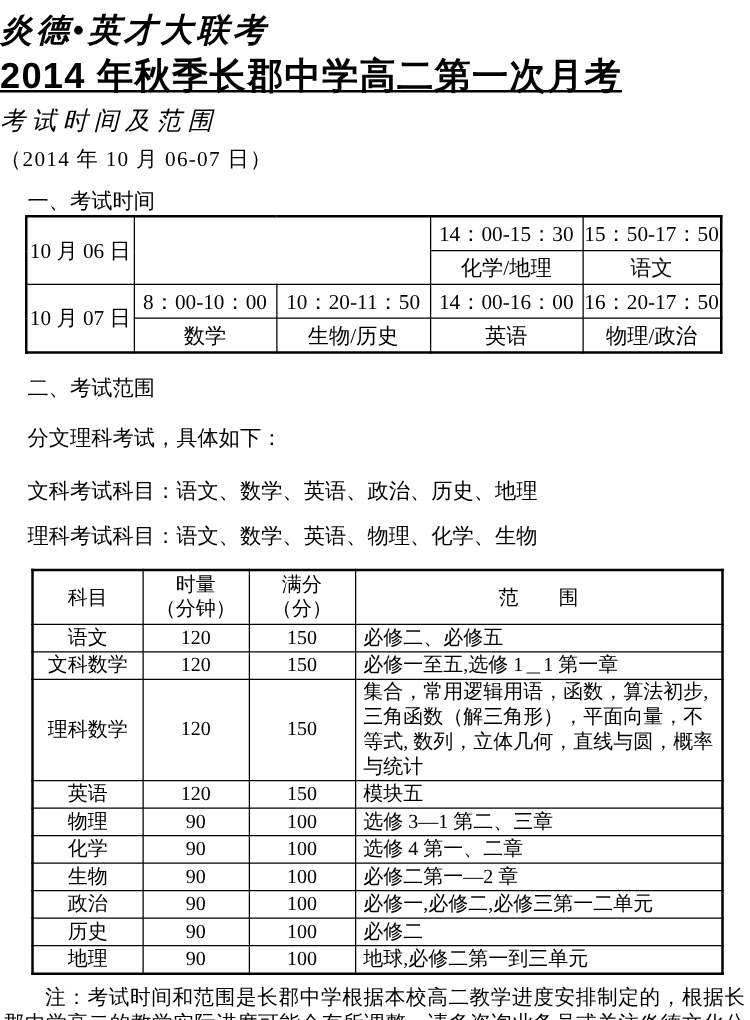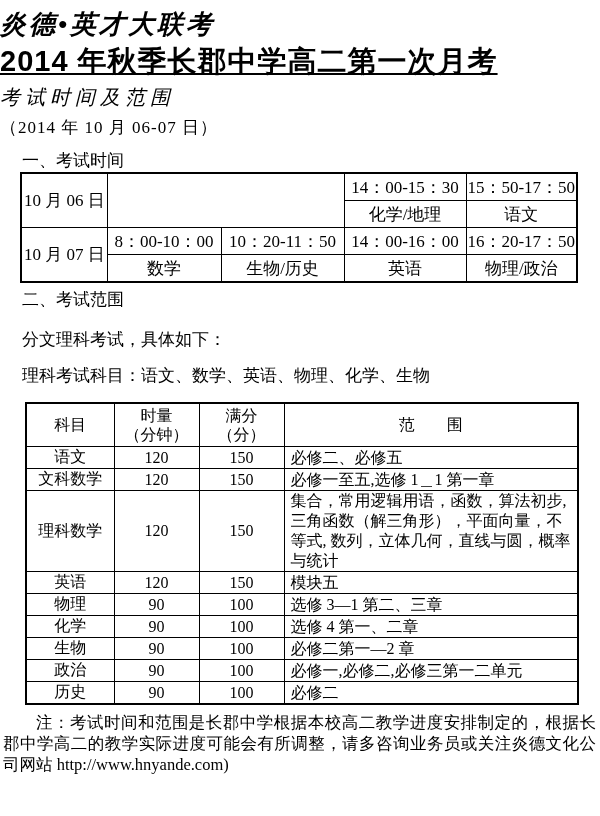--- a/index.html
+++ b/index.html
@@ -21,21 +21,21 @@
   .subtitle {
     margin-top:4px; font-size:20px; line-height:26px;
     font-style:italic; letter-spacing:5px;
   }
   .date-range { margin-top:6px; font-size:17px; line-height:24px; letter-spacing:1px; }
 
   .section-heading {
     font-size:17px; line-height:23px; margin:0 0 0 22px;
   }
   .sh1 { margin-top:9px; }
-  .sh2 { margin-top:5px; }
+  .sh2 { margin-top:16px; }
 
   table { border-collapse:collapse; table-layout:fixed; border:2px solid #000; }
   td, th { border:1px solid #000; padding:0; font-weight:normal; }
 
   .schedule { width:558px; margin:0 auto 0 20px;padding-left:36px; }
   .schedule td {
     text-align:center; vertical-align:middle;
     font-size:17px; height:26px;
   }
 
@@ -102,20 +102,21 @@
         <td>生物/历史</td>
         <td>英语</td>
         <td>物理/政治</td>
       </tr>
     </tbody>
   </table>
 
   <div class="section-heading sh2">二、考试范围</div>
 
   <div class="para p-intro">分文理科考试，具体如下：</div>
+  <div class="para p-lib">文科考试科目：语文、数学、英语、政治、历史、地理</div>
   <div class="para p-sci">理科考试科目：语文、数学、英语、物理、化学、生物</div>
 
   <table class="scope">
     <colgroup>
       <col style="width:88px">
         <col style="width:85px">
         <col style="width:85px">
         <col style="width:294px">
     </colgroup>
     <thead>
@@ -180,18 +181,24 @@
         <td>90</td>
         <td>100</td>
         <td class="range-cell">必修一,必修二,必修三第一二单元</td>
       </tr>
       <tr>
         <td>历史</td>
         <td>90</td>
         <td>100</td>
         <td class="range-cell">必修二</td>
       </tr>
+      <tr>
+        <td>地理</td>
+        <td>90</td>
+        <td>100</td>
+        <td class="range-cell">地球,必修二第一到三单元</td>
+      </tr>
     </tbody>
   </table>
 
   <div class="footnote">注：考试时间和范围是长郡中学根据本校高二教学进度安排制定的，根据长郡中学高二的教学实际进度可能会有所调整，请多咨询业务员或关注炎德文化公司网站 http://www.hnyande.com)</div>
 
 </div>
 
 </body></html>

